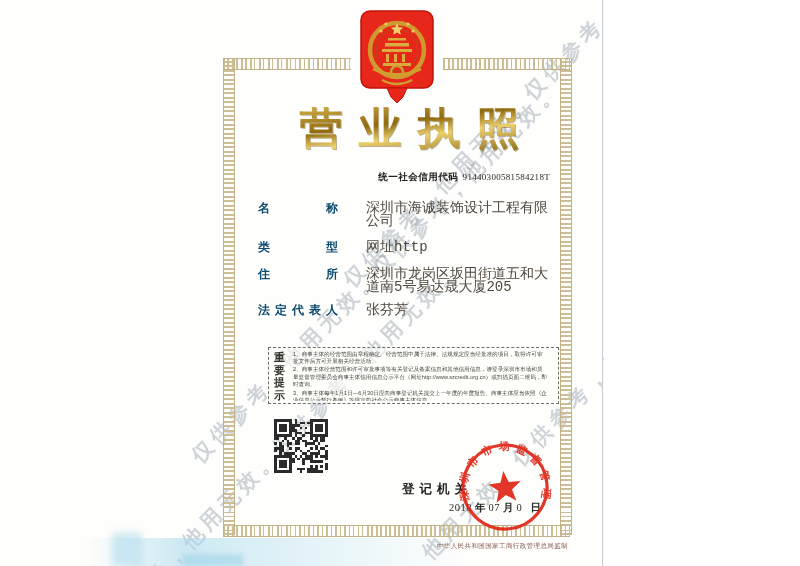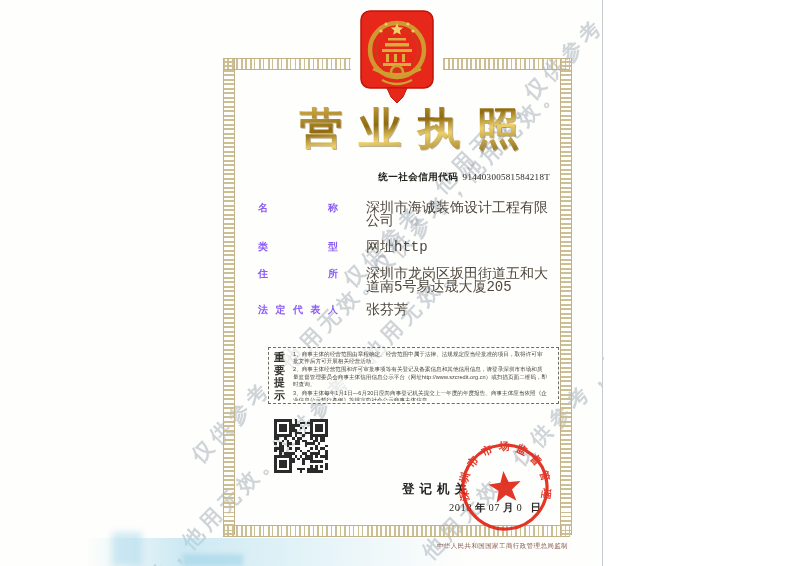--- a/index.html
+++ b/index.html
@@ -30,21 +30,21 @@
     background:linear-gradient(173deg,#e3bf52 8%,#8f6a10 42%,#ecd06a 58%,#7a570b 92%);
     -webkit-background-clip:text;background-clip:text;color:transparent;
     filter:drop-shadow(1px 1px 0 rgba(110,80,10,.45));}
   .codeline{left:240px;top:166px;width:310px;text-align:right;}
   .code-label{font-size:9.5px;font-weight:bold;color:#23211c;letter-spacing:.5px;}
   .code-value{font-size:9px;color:#2a2822;font-family:"Liberation Serif",serif;letter-spacing:.3px;}
   
   .fields{left:258px;top:200px;width:292px;}
   .frow{display:flex;align-items:flex-start;margin-bottom:11px;}
   .frow.addr{margin-bottom:8px;}
-  .flabel{flex:none;width:80px;font-size:10px;font-weight:bold;color:#8b5cf6;
+  .flabel{flex:none;width:80px;font-size:12px;font-weight:bold;color:#0c4a6e;
     line-height:16px;text-align:justify;text-align-last:justify;font-family:"DejaVu Sans",sans-serif;}
   .fvalue{margin-left:28px;width:200px;font-size:14px;line-height:13px;color:#4e473d;
     font-family:Liberation Mono, monospace;padding-top:2px;}
   
   .notice{left:268px;top:347px;width:291px;height:57px;border:1px dashed #6d6d68;
     box-sizing:border-box;display:flex;padding:2px 4px 2px 3px;background:rgba(255,255,252,.6);}
   .nlabel{flex:none;width:13px;font-size:11px;font-weight:bold;color:#34322c;
     line-height:12.5px;word-break:break-all;margin:1px 6px 0 2px;}
   .nitems-clip{flex:1;overflow:hidden;}
   .nitems{width:455px;transform:scale(.56);transform-origin:0 0;

